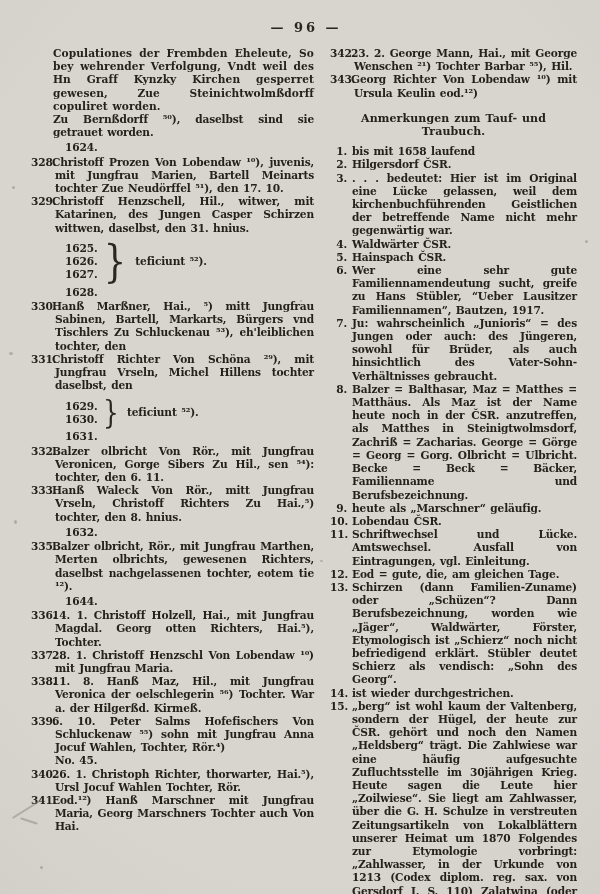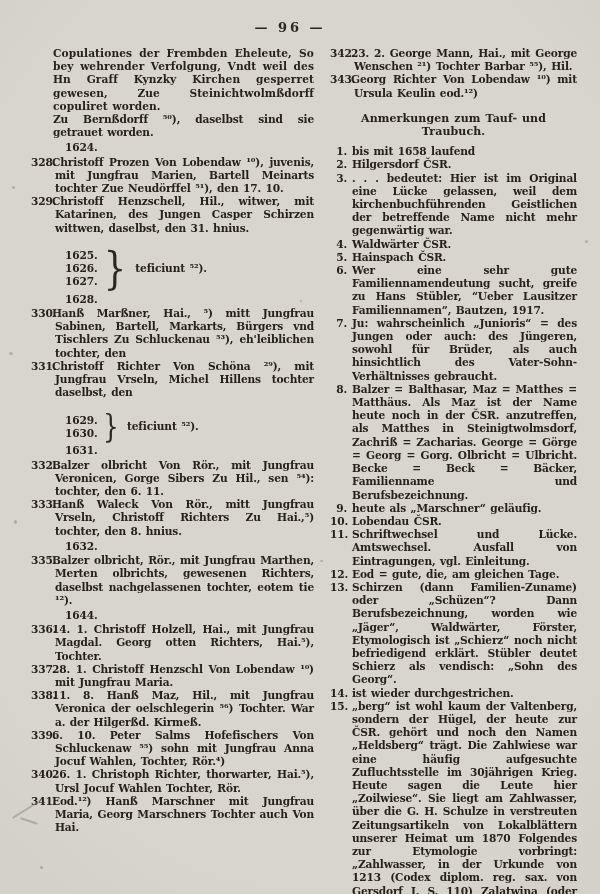--- a/index.html
+++ b/index.html
@@ -8,39 +8,39 @@
     font-family:"DejaVu Serif", serif;
     background:#b8b5ad;
   }
   .page{
     position:relative;width:600px;height:894px;
     background:radial-gradient(120% 105% at 50% 45%, #d8d5ce 50%, #cfccc4 80%, #bfbcb4 100%);
     color:#26221a;
     font-weight:700;
   }
   .pageno{
-    position:absolute;top:20px;left:0;width:580px;text-align:center;
+    position:absolute;top:20px;left:16px;width:580px;text-align:center;
     font-size:13px;letter-spacing:3px;color:#2a2620;
   }
   .columns{
     position:absolute;top:47px;left:31px;width:546px;
     display:flex;gap:16px;
   }
   .col{font-size:10.6px;line-height:13.2px;text-align:justify;letter-spacing:-0.15px;word-spacing:1px;}
   .col-left{width:283px;}
   .col-right{width:247px;}
   .blk{margin:0;}
   .cont{padding-left:22px;}
   .boldblock{padding-left:22px;font-weight:800;letter-spacing:0.1px;}
   .entry{padding-left:24px;text-indent:-24px;}
   .entry .num{display:inline-block;width:21px;min-width:21px;text-indent:0;}
   .note{padding-left:22px;text-indent:-22px;}
   .note .num{display:inline-block;width:17px;min-width:17px;text-align:right;text-indent:0;margin-right:5px;}
   .year{margin-left:34px;margin-top:2px;margin-bottom:1px;}
-  .braceblk{display:flex;align-items:center;margin-left:34px;margin-top:12px;margin-bottom:1px;}
+  .braceblk{display:flex;align-items:center;margin-left:34px;margin-top:5px;margin-bottom:1px;}
   .braceblk .years div{line-height:13.2px;}
   .brace-glyph{font-weight:400;line-height:1;margin:0 2px 0 4px;transform:scaleX(0.8);color:#2a2620;}
   .brace-label{margin-left:4px;}
   .extra-line{display:block;text-indent:0;}
   .heading{ text-align:center;margin:12px 0 7px 0;font-size:11px;letter-spacing:0.1px;font-weight:800;}
   
   .speck{position:absolute;background:#8e8b83;border-radius:50%;opacity:.55;}
   .scratch{position:absolute;background:#87847c;opacity:.5;border-radius:2px;}
 </style>
 </head>
@@ -77,21 +77,21 @@
         </div>
         <div class="blk year">1631.</div>
         <div class="blk entry"><span class="num">332.</span><span>Balzer olbricht Von Rör., mit Jungfrau Veronicen, Gorge Sibers Zu Hil., sen ⁵⁴): tochter, den 6. 11.</span></div>
         <div class="blk entry"><span class="num">333.</span><span>Hanß Waleck Von Rör., mitt Jungfrau Vrseln, Christoff Richters Zu Hai.,⁵) tochter, den 8. hnius.</span></div>
         <div class="blk year">1632.</div>
         <div class="blk entry"><span class="num">335.</span><span>Balzer olbricht, Rör., mit Jungfrau Marthen, Merten olbrichts, gewesenen Richters, daselbst nachgelassenen tochter, eotem tie ¹²).</span></div>
         <div class="blk year">1644.</div>
         <div class="blk entry"><span class="num">336.</span><span>14. 1. Christoff Holzell, Hai., mit Jungfrau Magdal. Georg otten Richters, Hai.⁵), Tochter.</span></div>
         <div class="blk entry"><span class="num">337.</span><span>28. 1. Christoff Henzschl Von Lobendaw ¹⁰) mit Jungfrau Maria.</span></div>
         <div class="blk entry"><span class="num">338.</span><span>11. 8. Hanß Maz, Hil., mit Jungfrau Veronica der oelschlegerin ⁵⁶) Tochter. War a. der Hilgerßd. Kirmeß.</span></div>
-        <div class="blk entry"><span class="num">339.</span><span>6. 10. Peter Salms Hofefischers Von Schluckenaw ⁵⁵) sohn mit Jungfrau Anna Jocuf Wahlen, Tochter, Rör.⁴)</span></div>
+        <div class="blk entry"><span class="num">339.</span><span>6. 10. Peter Salms Hofefischers Von Schluckenaw ⁵⁵) sohn mit Jungfrau Anna Jocuf Wahlen, Tochter, Rör.⁴)</span><span class="extra-line">No. 45.</span></div>
         <div class="blk entry"><span class="num">340.</span><span>26. 1. Christoph Richter, thorwarter, Hai.⁵), Ursl Jocuf Wahlen Tochter, Rör.</span></div>
         <div class="blk entry"><span class="num">341.</span><span>Eod.¹²) Hanß Marschner mit Jungfrau Maria, Georg Marschners Tochter auch Von Hai.</span></div>
       </div>
     <div class="col col-right" id="col-right">
         <div class="blk entry"><span class="num">342.</span><span>23. 2. George Mann, Hai., mit George Wenschen ²¹) Tochter Barbar ⁵⁵), Hil.</span></div>
         <div class="blk entry"><span class="num">343.</span><span>Georg Richter Von Lobendaw ¹⁰) mit Ursula Keulin eod.¹²)</span></div>
         <div class="blk heading">Anmerkungen zum Tauf- und Traubuch.</div>
         <div class="blk note"><span class="num">1.</span><span>bis mit 1658 laufend</span></div>
         <div class="blk note"><span class="num">2.</span><span>Hilgersdorf ČSR.</span></div>
         <div class="blk note"><span class="num">3.</span><span>. . . bedeutet: Hier ist im Original eine Lücke gelassen, weil dem kirchenbuchführenden Geistlichen der betreffende Name nicht mehr gegenwärtig war.</span></div>

